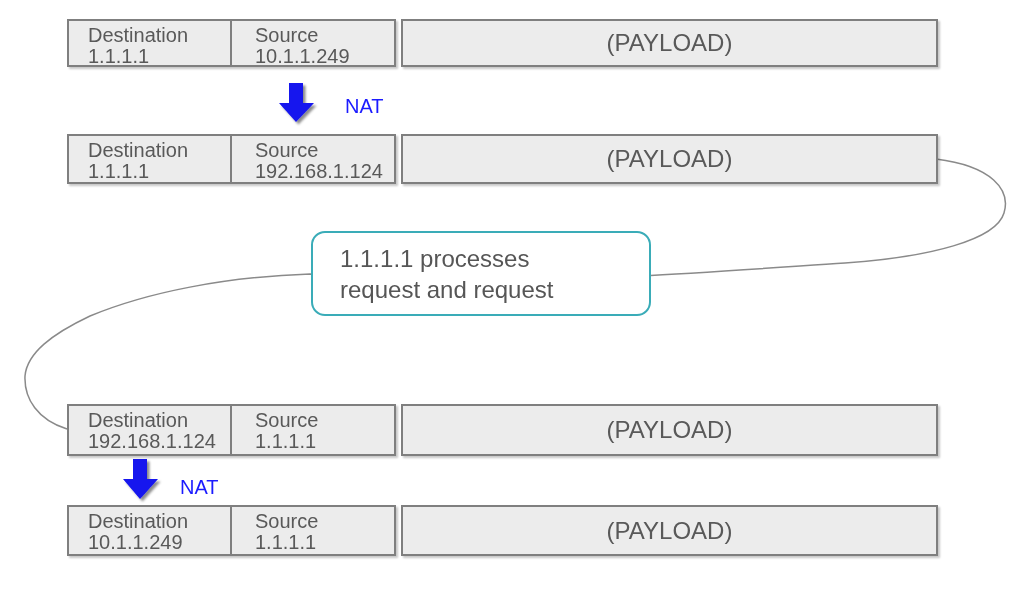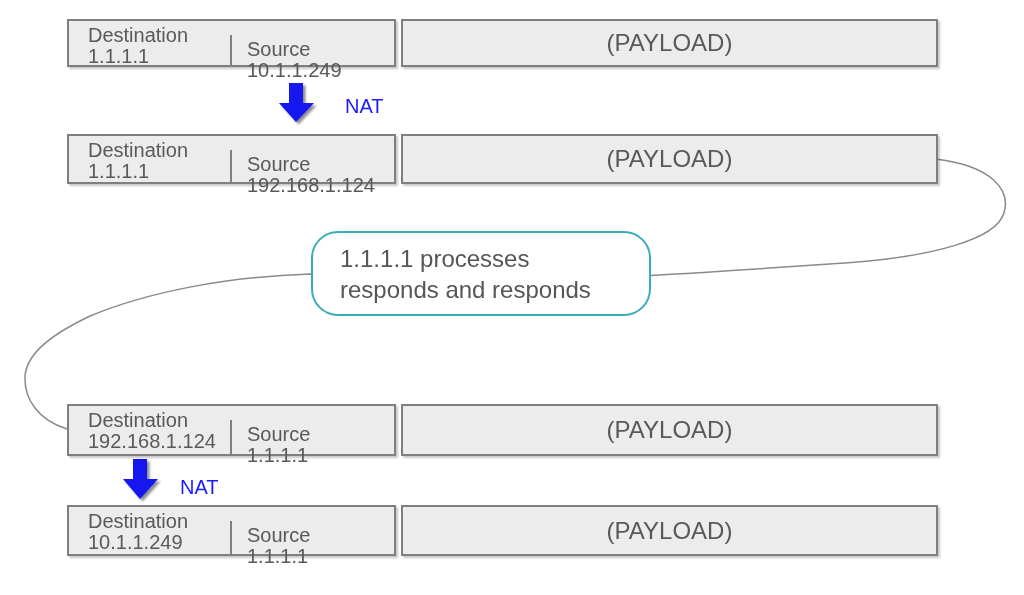--- a/index.html
+++ b/index.html
@@ -25,21 +25,21 @@
   .packet{position:absolute;left:67px;width:871px;}
   .hdr{
     position:absolute;left:0;top:0;bottom:0;width:329px;
     display:flex;
     background:var(--box-fill);
     border:2px solid var(--box-border);
     box-shadow:2px 2px 2px rgba(0,0,0,0.22);
     box-sizing:border-box;
   }
   .cell{flex:0 0 161px;padding:4px 0 0 19px;box-sizing:border-box;}
-  .cell.src{flex:1 1 auto;border-left:2px solid var(--box-border);padding-left:15px;margin-top:14px;}
+  .cell.src{flex:1 1 auto;border-left:2px solid var(--box-border);padding-left:23px;}
   .lbl,.val{
     font-size:20px;line-height:21px;color:var(--text-gray);
     white-space:nowrap;
   }
   .payload{
     position:absolute;left:334px;top:0;bottom:0;right:0;
     background:var(--box-fill);
     border:2px solid var(--box-border);
     box-shadow:2px 2px 2px rgba(0,0,0,0.22);
     box-sizing:border-box;
@@ -59,21 +59,21 @@
     white-space:nowrap;
   }
   .nat1{left:345px;top:92px;}
   .nat2{left:180px;top:473px;}
 
   
   .callout{
     position:absolute;left:311px;top:231px;width:340px;height:85px;
     background:#ffffff;
     border:2px solid var(--callout-teal);
-    border-radius:27px;
+    border-radius:14px;
     box-sizing:border-box;
     padding:10px 0 0 27px;
     font-size:24px;line-height:31px;color:#565656;
   }
   .callout .cline{white-space:nowrap;}
 </style>
 </head>
 <body>
 
 <div class="canvas">
@@ -121,21 +121,21 @@
       <div class="cell src">
         <div class="lbl">Source</div>
         <div class="val">192.168.1.124</div>
       </div>
     </div>
     <div class="payload">(PAYLOAD)</div>
   </div>
 
   <div class="callout">
     <div class="cline">1.1.1.1 processes</div>
-    <div class="cline">responds and responds</div>
+    <div class="cline">request and request</div>
   </div>
 
   <div class="packet row3">
     <div class="hdr">
       <div class="cell dest">
         <div class="lbl">Destination</div>
         <div class="val">192.168.1.124</div>
       </div>
       <div class="cell src">
         <div class="lbl">Source</div>

